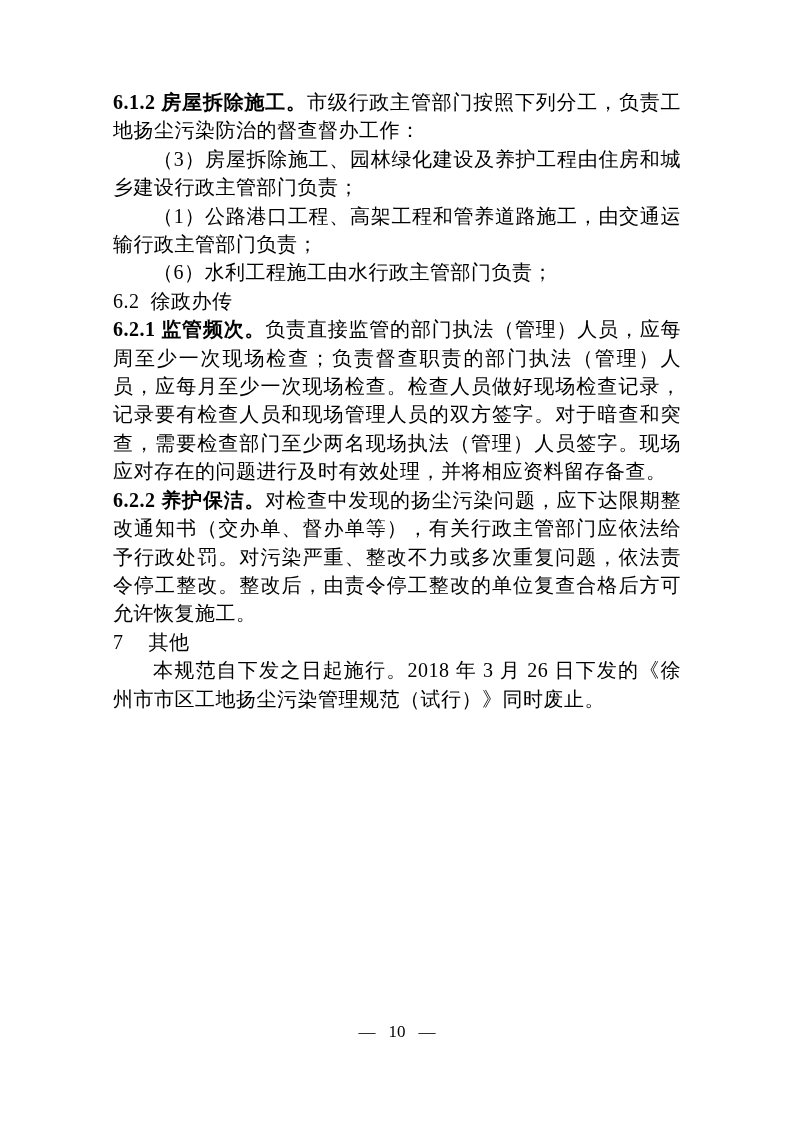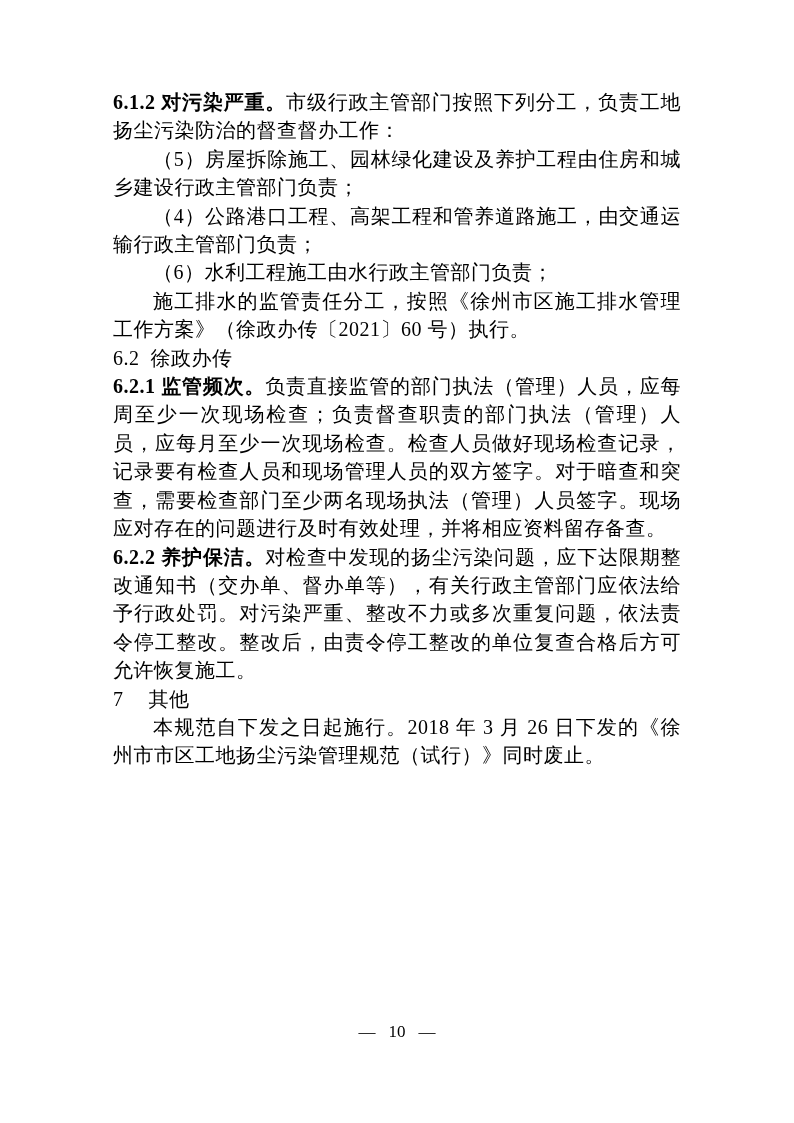--- a/index.html
+++ b/index.html
@@ -43,28 +43,27 @@
   .page-footer .pagenum { margin: 0 13px; }
 </style>
 </head>
 <body>
 
 <div class="page">
 
   <div class="text-block">
 
     <p class="para">
-      <span class="run-head">6.1.2 对污染严重。</span><span>市级行政主管部门按照下列分工，负责工地扬尘污染防治的督查督办工作：</span>
+      <span class="run-head">6.1.2 房屋拆除施工。</span><span>市级行政主管部门按照下列分工，负责工地扬尘污染防治的督查督办工作：</span>
     </p>
 
-    <p class="para indent">（5）房屋拆除施工、园林绿化建设及养护工程由住房和城乡建设行政主管部门负责；</p>
-    <p class="para indent">（4）公路港口工程、高架工程和管养道路施工，由交通运输行政主管部门负责；</p>
+    <p class="para indent">（3）房屋拆除施工、园林绿化建设及养护工程由住房和城乡建设行政主管部门负责；</p>
+    <p class="para indent">（1）公路港口工程、高架工程和管养道路施工，由交通运输行政主管部门负责；</p>
     <p class="para indent">（6）水利工程施工由水行政主管部门负责；</p>
 
-    <p class="para indent">施工排水的监管责任分工，按照《徐州市区施工排水管理工作方案》（徐政办传〔2021〕60 号）执行。</p>
 
     <p class="para sec-heading">
       <span class="sec-num-62">6.2</span><span>徐政办传</span>
     </p>
 
     <p class="para">
       <span class="run-head">6.2.1 监管频次。</span><span>负责直接监管的部门执法（管理）人员，应每周至少一次现场检查；负责督查职责的部门执法（管理）人员，应每月至少一次现场检查。检查人员做好现场检查记录，记录要有检查人员和现场管理人员的双方签字。对于暗查和突查，需要检查部门至少两名现场执法（管理）人员签字。现场应对存在的问题进行及时有效处理，并将相应资料留存备查。</span>
     </p>
 
     <p class="para">

